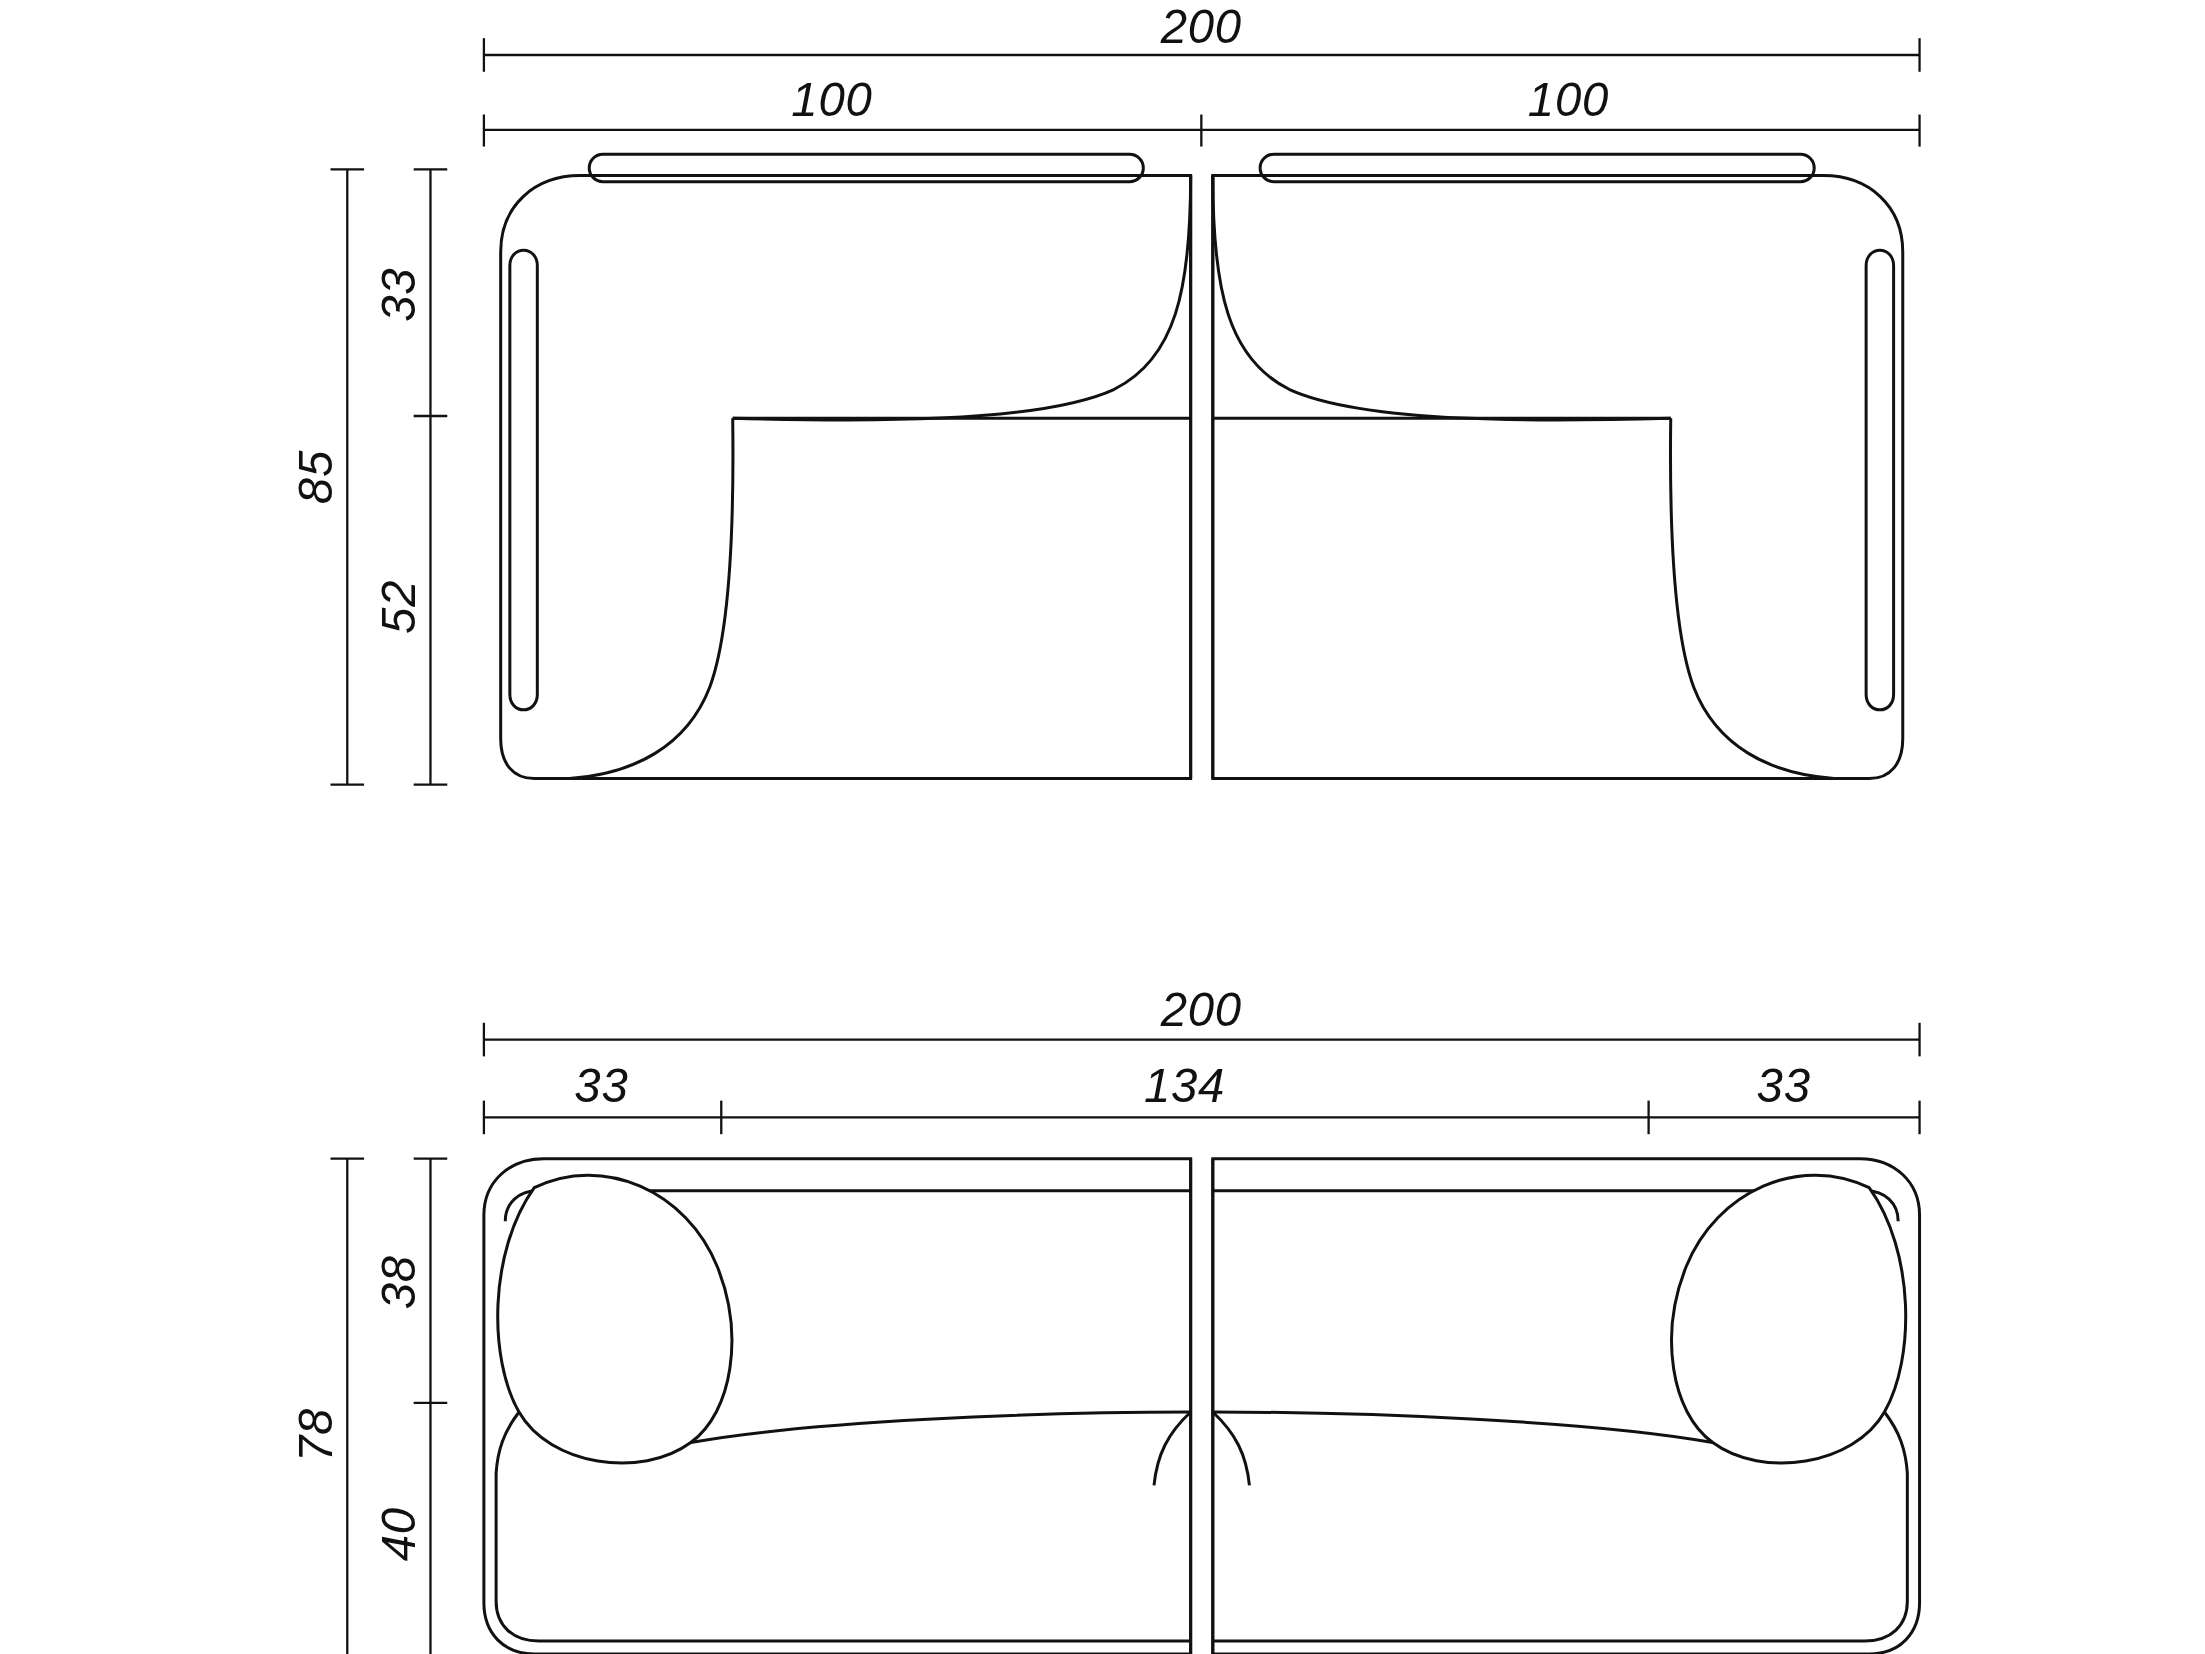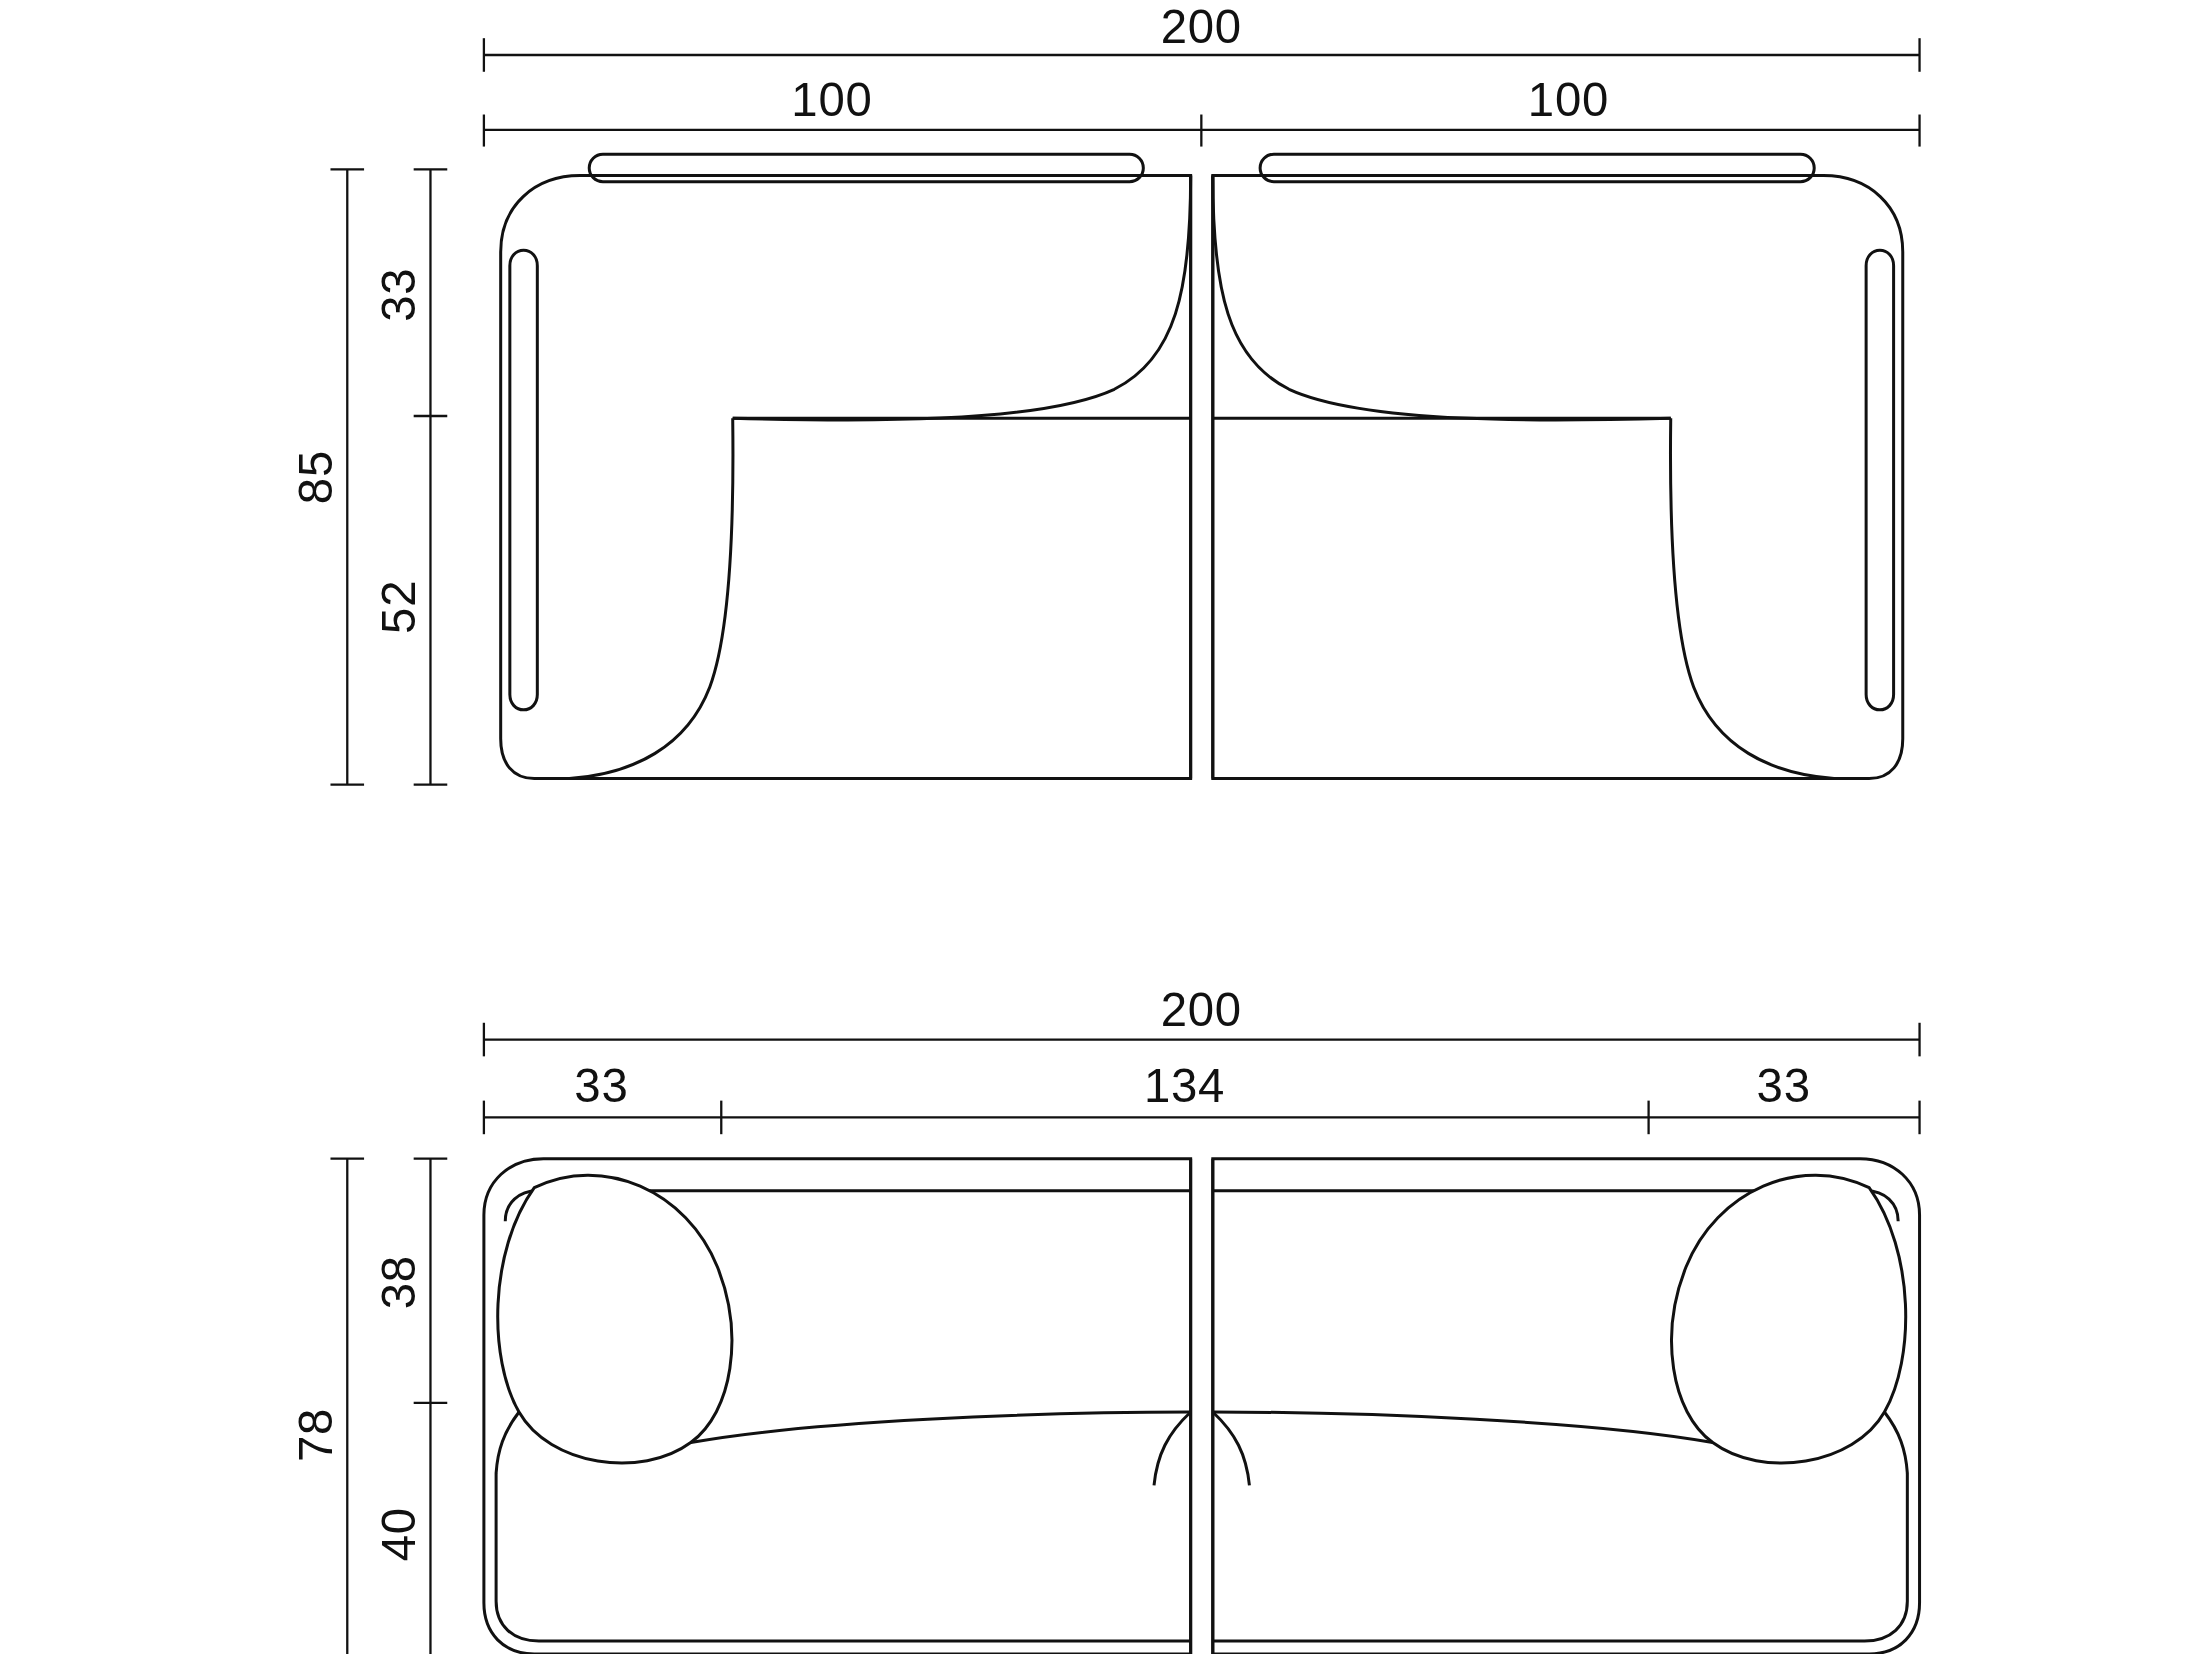--- a/index.html
+++ b/index.html
@@ -11,20 +11,21 @@
     width: 2205px;
     height: 1654px;
     font-family: "Liberation Sans", sans-serif;
     color: #111111;
     overflow: hidden;
     position: relative;
   }
   .sheet {
     position: absolute;
     inset: 0;
+    font-style: italic;
   }
   svg.drawing {
     position: absolute;
     top: 0;
     left: 0;
     width: 2205px;
     height: 1654px;
     display: block;
   }
   .dimtext {

